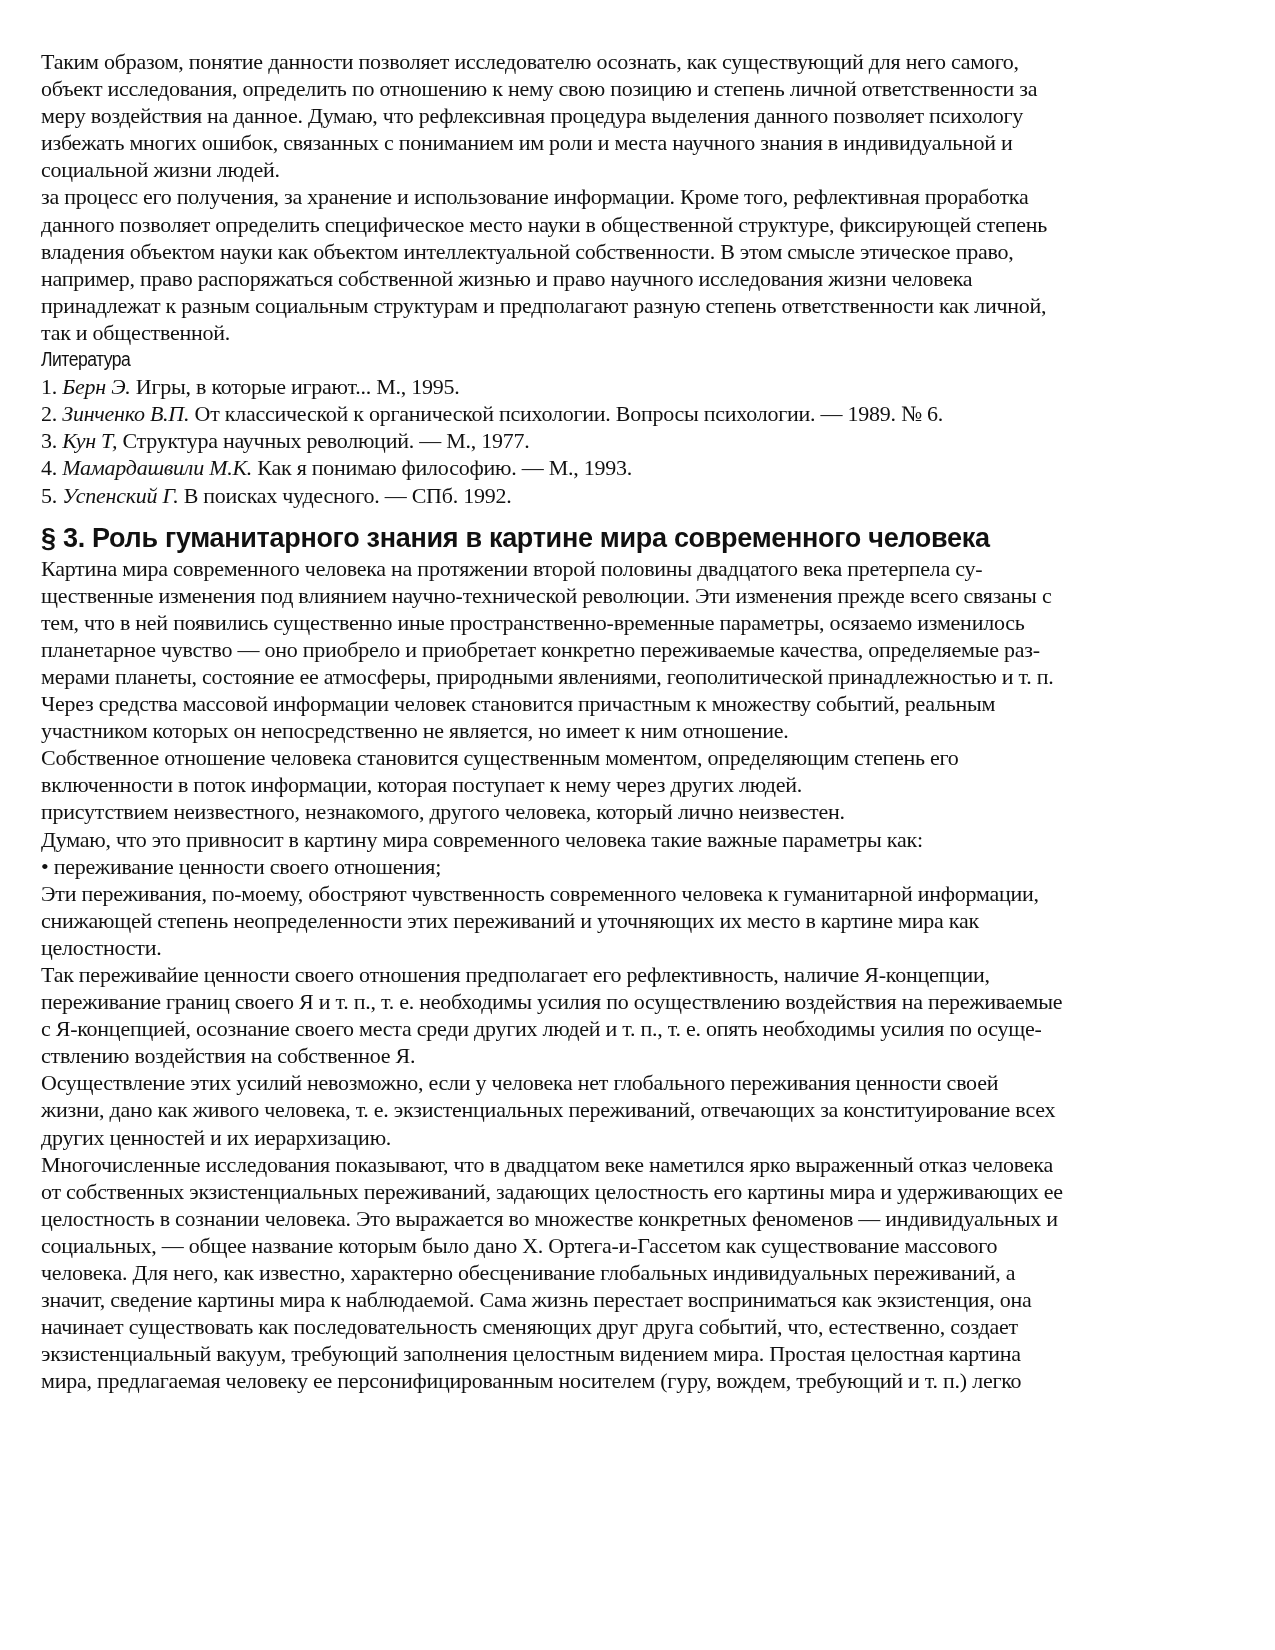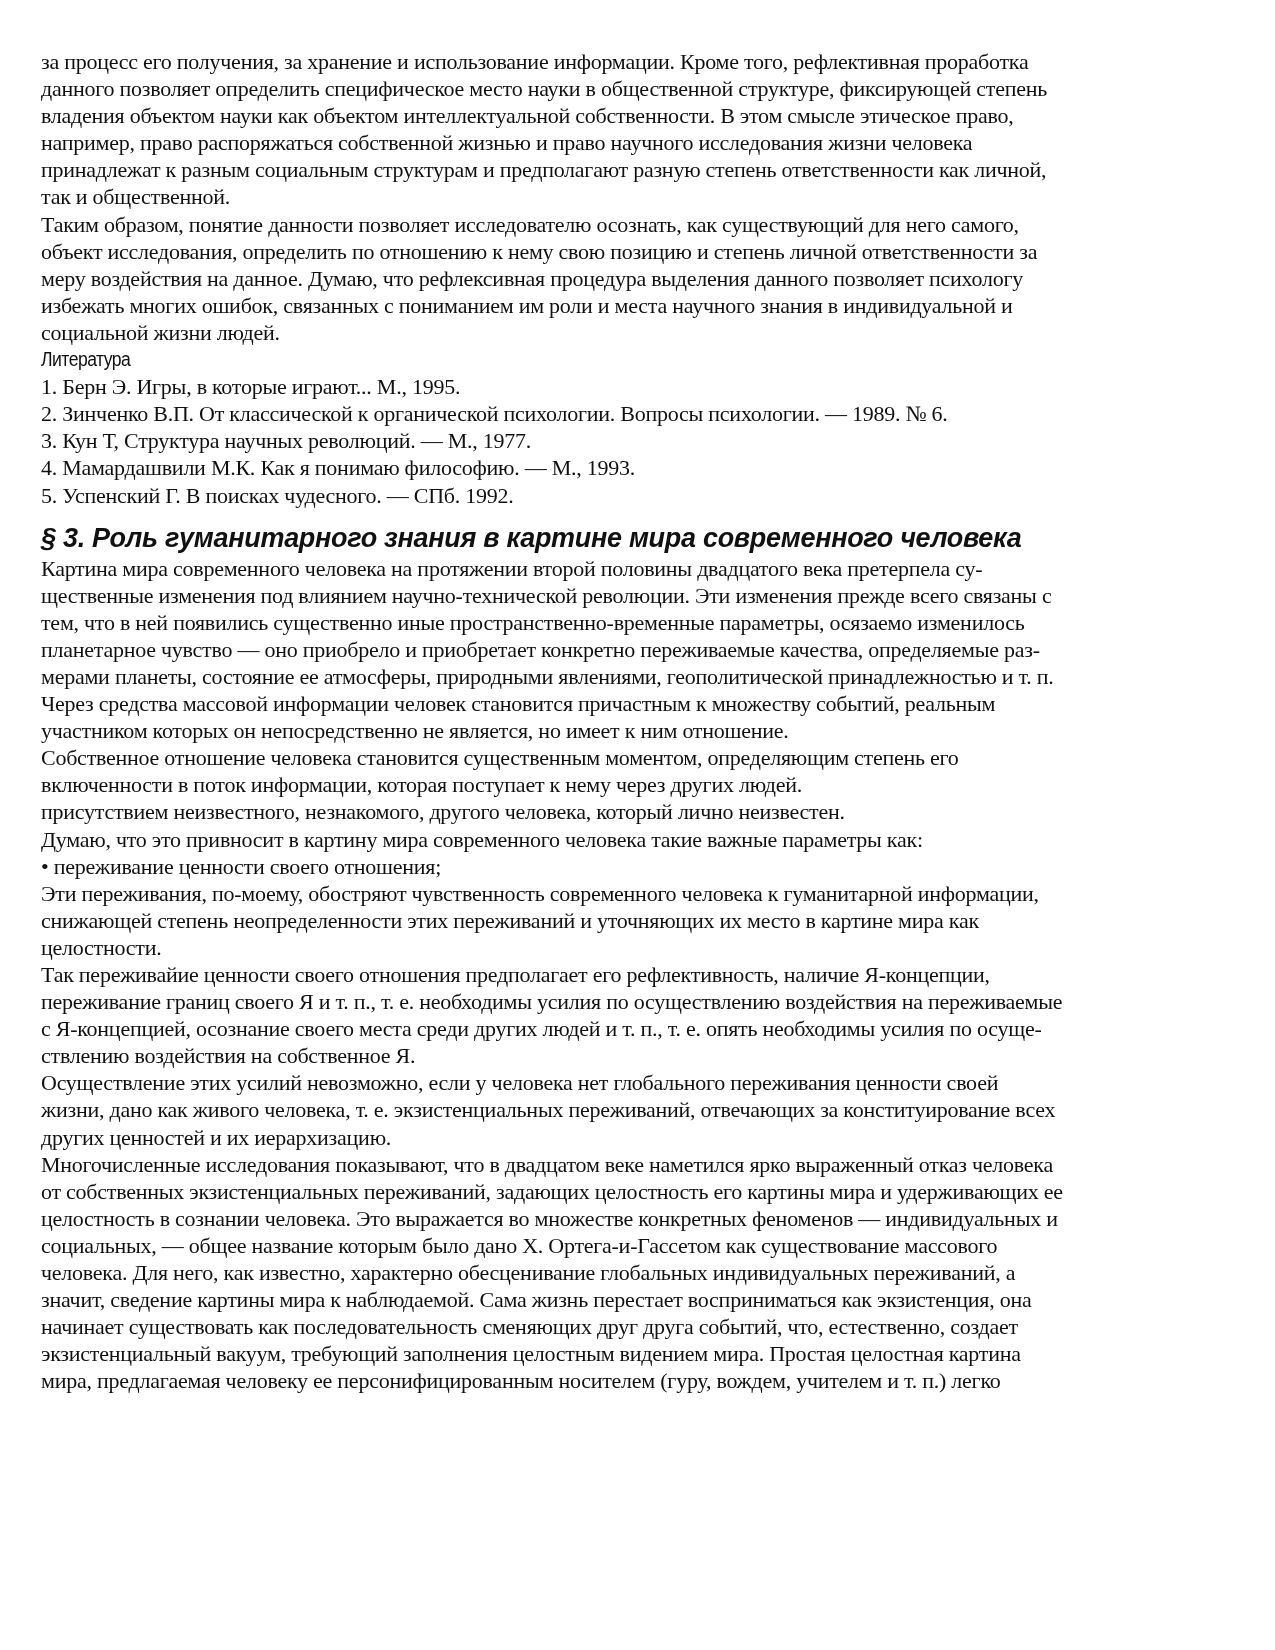--- a/index.html
+++ b/index.html
@@ -11,50 +11,50 @@
     font-size: 22px;
     line-height: 27.1px;
     letter-spacing: -0.25px;
   }
   .line { white-space: nowrap; display: block; height: 27.1px; }
   .lit-heading {
     font-family: "Liberation Sans", "DejaVu Sans", sans-serif;
     font-size: 20px; letter-spacing: -0.6px;
     transform: scaleX(0.88); transform-origin: left center;
   }
-  .ref-author { }
+  .ref-author { font-style: italic; }
   .section-title {
     font-family: "Liberation Sans", "DejaVu Sans", sans-serif;
-    font-weight: bold; font-style: italic;
+    font-weight: bold; 
     font-size: 27px; line-height: 34px; height: 34px;
     letter-spacing: -0.3px;
     margin-top: 12px; margin-bottom: 0px;
     white-space: nowrap;
   }
 </style>
 </head>
 <body>
 
 <div class="page">
 
   <div>
+    <span class="line">Таким образом, понятие данности позволяет исследователю осознать, как существующий для него самого,</span>
+    <span class="line">объект исследования, определить по отношению к нему свою позицию и степень личной ответственности за</span>
+    <span class="line">меру воздействия на данное. Думаю, что рефлексивная процедура выделения данного позволяет психологу</span>
+    <span class="line">избежать многих ошибок, связанных с пониманием им роли и места научного знания в индивидуальной и</span>
+    <span class="line">социальной жизни людей.</span>
+  </div>
+
+  <div>
     <span class="line">за процесс его получения, за хранение и использование информации. Кроме того, рефлективная проработка</span>
     <span class="line">данного позволяет определить специфическое место науки в общественной структуре, фиксирующей степень</span>
     <span class="line">владения объектом науки как объектом интеллектуальной собственности. В этом смысле этическое право,</span>
     <span class="line">например, право распоряжаться собственной жизнью и право научного исследования жизни человека</span>
     <span class="line">принадлежат к разным социальным структурам и предполагают разную степень ответственности как личной,</span>
     <span class="line">так и общественной.</span>
-  </div>
-
-  <div>
-    <span class="line">Таким образом, понятие данности позволяет исследователю осознать, как существующий для него самого,</span>
-    <span class="line">объект исследования, определить по отношению к нему свою позицию и степень личной ответственности за</span>
-    <span class="line">меру воздействия на данное. Думаю, что рефлексивная процедура выделения данного позволяет психологу</span>
-    <span class="line">избежать многих ошибок, связанных с пониманием им роли и места научного знания в индивидуальной и</span>
-    <span class="line">социальной жизни людей.</span>
   </div>
 
   <div>
     <span class="line lit-heading">Литература</span>
     <span class="line"><span>1. </span><span class="ref-author">Берн Э.</span><span> Игры, в которые играют... М., 1995.</span></span>
     <span class="line"><span>2. </span><span class="ref-author">Зинченко В.П.</span><span> От классической к органической психологии. Вопросы психологии. — 1989. № 6.</span></span>
     <span class="line"><span>3. </span><span class="ref-author">Кун Т,</span><span> Структура научных революций. — М., 1977.</span></span>
     <span class="line"><span>4. </span><span class="ref-author">Мамардашвили М.К.</span><span> Как я понимаю философию. — М., 1993.</span></span>
     <span class="line"><span>5. </span><span class="ref-author">Успенский Г.</span><span> В поисках чудесного. — СПб. 1992.</span></span>
   </div>
@@ -85,16 +85,16 @@
     <span class="line">жизни, дано как живого человека, т. е. экзистенциальных переживаний, отвечающих за конституирование всех</span>
     <span class="line">других ценностей и их иерархизацию.</span>
     <span class="line">Многочисленные исследования показывают, что в двадцатом веке наметился ярко выраженный отказ человека</span>
     <span class="line">от собственных экзистенциальных переживаний, задающих целостность его картины мира и удерживающих ее</span>
     <span class="line">целостность в сознании человека. Это выражается во множестве конкретных феноменов — индивидуальных и</span>
     <span class="line">социальных, — общее название которым было дано X. Ортега-и-Гассетом как существование массового</span>
     <span class="line">человека. Для него, как известно, характерно обесценивание глобальных индивидуальных переживаний, а</span>
     <span class="line">значит, сведение картины мира к наблюдаемой. Сама жизнь перестает восприниматься как экзистенция, она</span>
     <span class="line">начинает существовать как последовательность сменяющих друг друга событий, что, естественно, создает</span>
     <span class="line">экзистенциальный вакуум, требующий заполнения целостным видением мира. Простая целостная картина</span>
-    <span class="line">мира, предлагаемая человеку ее персонифицированным носителем (гуру, вождем, учителем и т. п.) легко</span>
+    <span class="line">мира, предлагаемая человеку ее персонифицированным носителем (гуру, вождем, требующий и т. п.) легко</span>
   </div>
 
 </div>
 
 </body></html>

